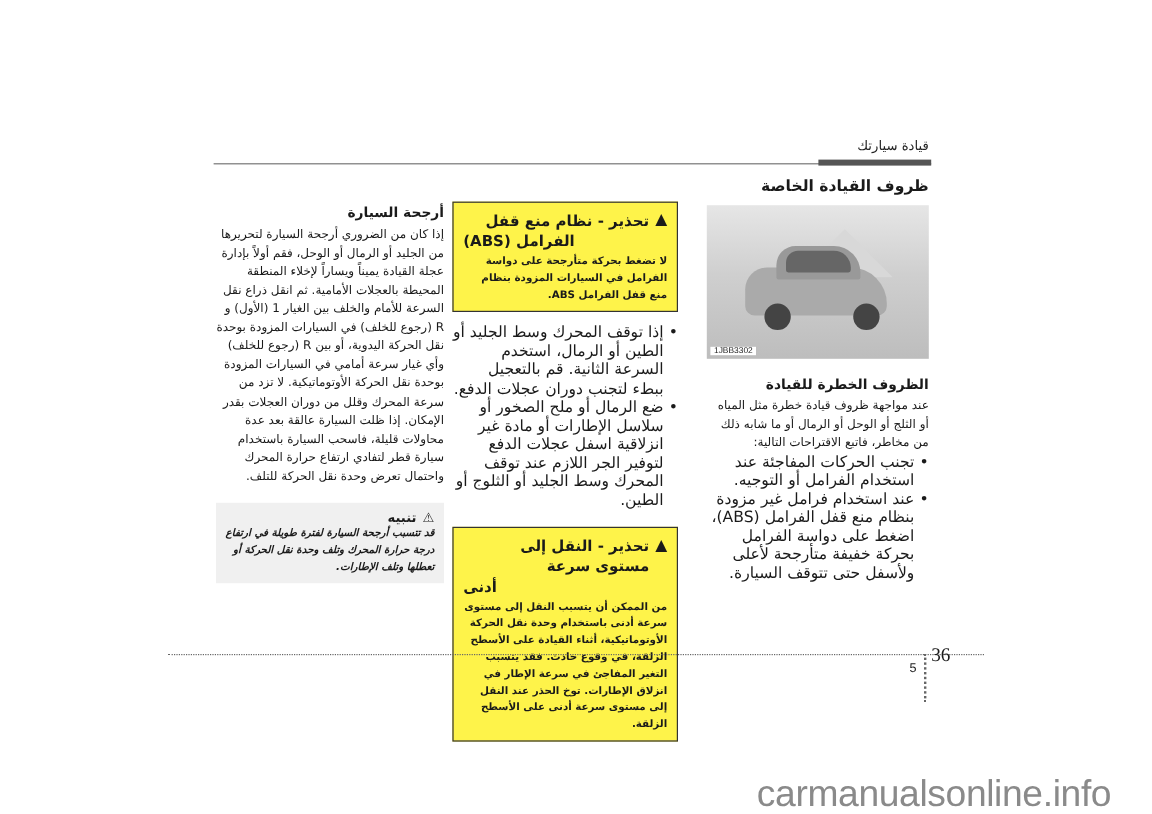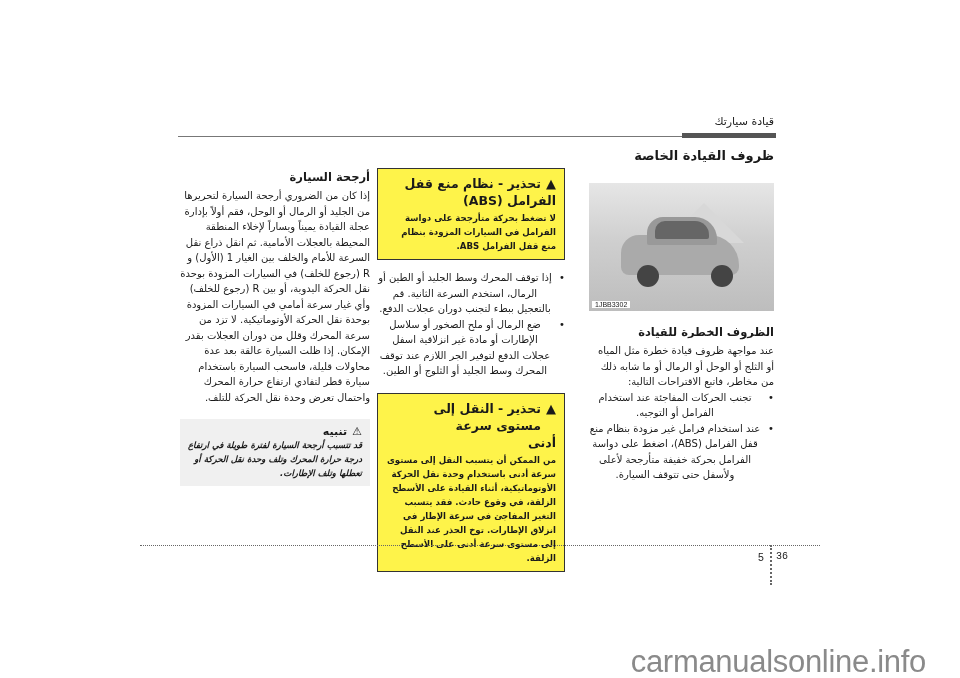--- a/index.html
+++ b/index.html
@@ -9,55 +9,55 @@
 
   .chapter-title { position:absolute; right:186px; top:115px; font-size:11px; color:#222; }
   .header-rule-thin { position:absolute; left:178px; right:184px; top:136px; height:1px; background:#777; }
   .header-rule-thick { position:absolute; left:682px; right:184px; top:133px; height:5px; background:#555; }
 
   .col { position:absolute; top:148px; }
   .col-right { right:186px; width:186px; }
   .col-mid { right:395px; width:188px; }
   .col-left { right:590px; width:190px; }
 
-  .section-title { font-size:13px; font-weight:bold; margin:0 0 20px 0; }
+  .section-title { font-size:13px; font-weight:bold; margin:0 0 8px 0; }
   .photo { width:185px; height:128px; position:relative; margin-top:0;
            background:linear-gradient(180deg,#e6e6e6 0%,#cfcfcf 45%,#bdbdbd 100%); overflow:hidden; }
   .photo .mountain { position:absolute; left:75px; top:20px; width:0; height:0;
            border-left:40px solid transparent; border-right:40px solid transparent; border-bottom:40px solid #d8d8d8; }
   .photo .car-body { position:absolute; left:32px; top:52px; width:118px; height:40px; background:#aaa;
            border-radius:18px 30px 8px 8px; }
   .photo .car-roof { position:absolute; left:58px; top:34px; width:70px; height:28px; background:#999;
            border-radius:16px 22px 2px 2px; }
   .photo .window { position:absolute; left:66px; top:38px; width:54px; height:18px; background:#666; border-radius:10px 14px 2px 2px; }
   .photo .wheel { position:absolute; width:22px; height:22px; background:#444; border-radius:50%; top:82px; }
   .photo .w1 { left:48px; } .photo .w2 { left:122px; }
   .photo .code { position:absolute; left:3px; bottom:3px; font-size:7px; background:#fff; padding:0 3px; color:#222;
            font-family:"Liberation Sans", sans-serif; direction:ltr; }
 
   .subhead { font-size:11.5px; font-weight:bold; margin:14px 0 4px 0; }
   p.body, .body { font-size:10px; line-height:15.5px; margin:0; }
   ul.bullets { list-style:none; padding:0; margin:0; }
-  ul.bullets li { font-size:10px; line-height:15.5px; position:relative; padding-right:12px;text-align:center; }
+  ul.bullets li { font-size:13px; line-height:15.5px; position:relative; padding-right:12px; }
   ul.bullets li::before { content:"•"; position:absolute; right:0; top:0; }
 
   .warn-box { background:#fef34a; border:1px solid #333; padding:6px 8px 6px 8px; margin-bottom:10px; }
   .warn-title { font-size:12.5px; font-weight:bold; line-height:17px; display:flex; flex-direction:row; gap:5px; align-items:flex-start; }
   .warn-title .tri { flex:0 0 auto; font-size:13px; }
-  .warn-subtitle { font-size:12.5px; font-weight:bold; text-align:right; line-height:17px; }
+  .warn-subtitle { font-size:12.5px; font-weight:bold; text-align:left; line-height:17px; }
   .warn-text { font-size:8.6px; font-weight:bold; line-height:14px; margin-top:2px; }
 
   .caution-box { background:#f0f0f0; padding:6px 8px; margin-top:14px; }
   .caution-title { font-size:11px; font-weight:bold; display:flex; gap:5px; align-items:center; }
   .caution-text { font-size:8.6px; font-weight:bold; font-style:italic; line-height:14px; }
 
   .footer-rule { position:absolute; left:140px; right:140px; top:545px; border-top:1px dotted #666; }
   .footer-vrule { position:absolute; left:770px; top:545px; height:40px; border-left:2px dotted #666; }
   .page-section { position:absolute; left:758px; top:551px; font-size:10.5px; font-family:"Liberation Sans", sans-serif; }
-  .page-num { position:absolute; left:776px; top:551px; font-size:10px; font-family:Liberation Mono, monospace; }
+  .page-num { position:absolute; left:776px; top:538px; font-size:16px; font-family:Liberation Serif, serif; }
   .watermark { position:absolute; right:34px; top:644px; font-size:31px; color:#8a8a8a;
                font-family:"Liberation Sans", sans-serif; letter-spacing:-0.3px; }
 </style>
 </head>
 <body>
 
 <div class="chapter-title rtl">قيادة سيارتك</div>
 <div class="header-rule-thin"></div>
 <div class="header-rule-thick"></div>
 

